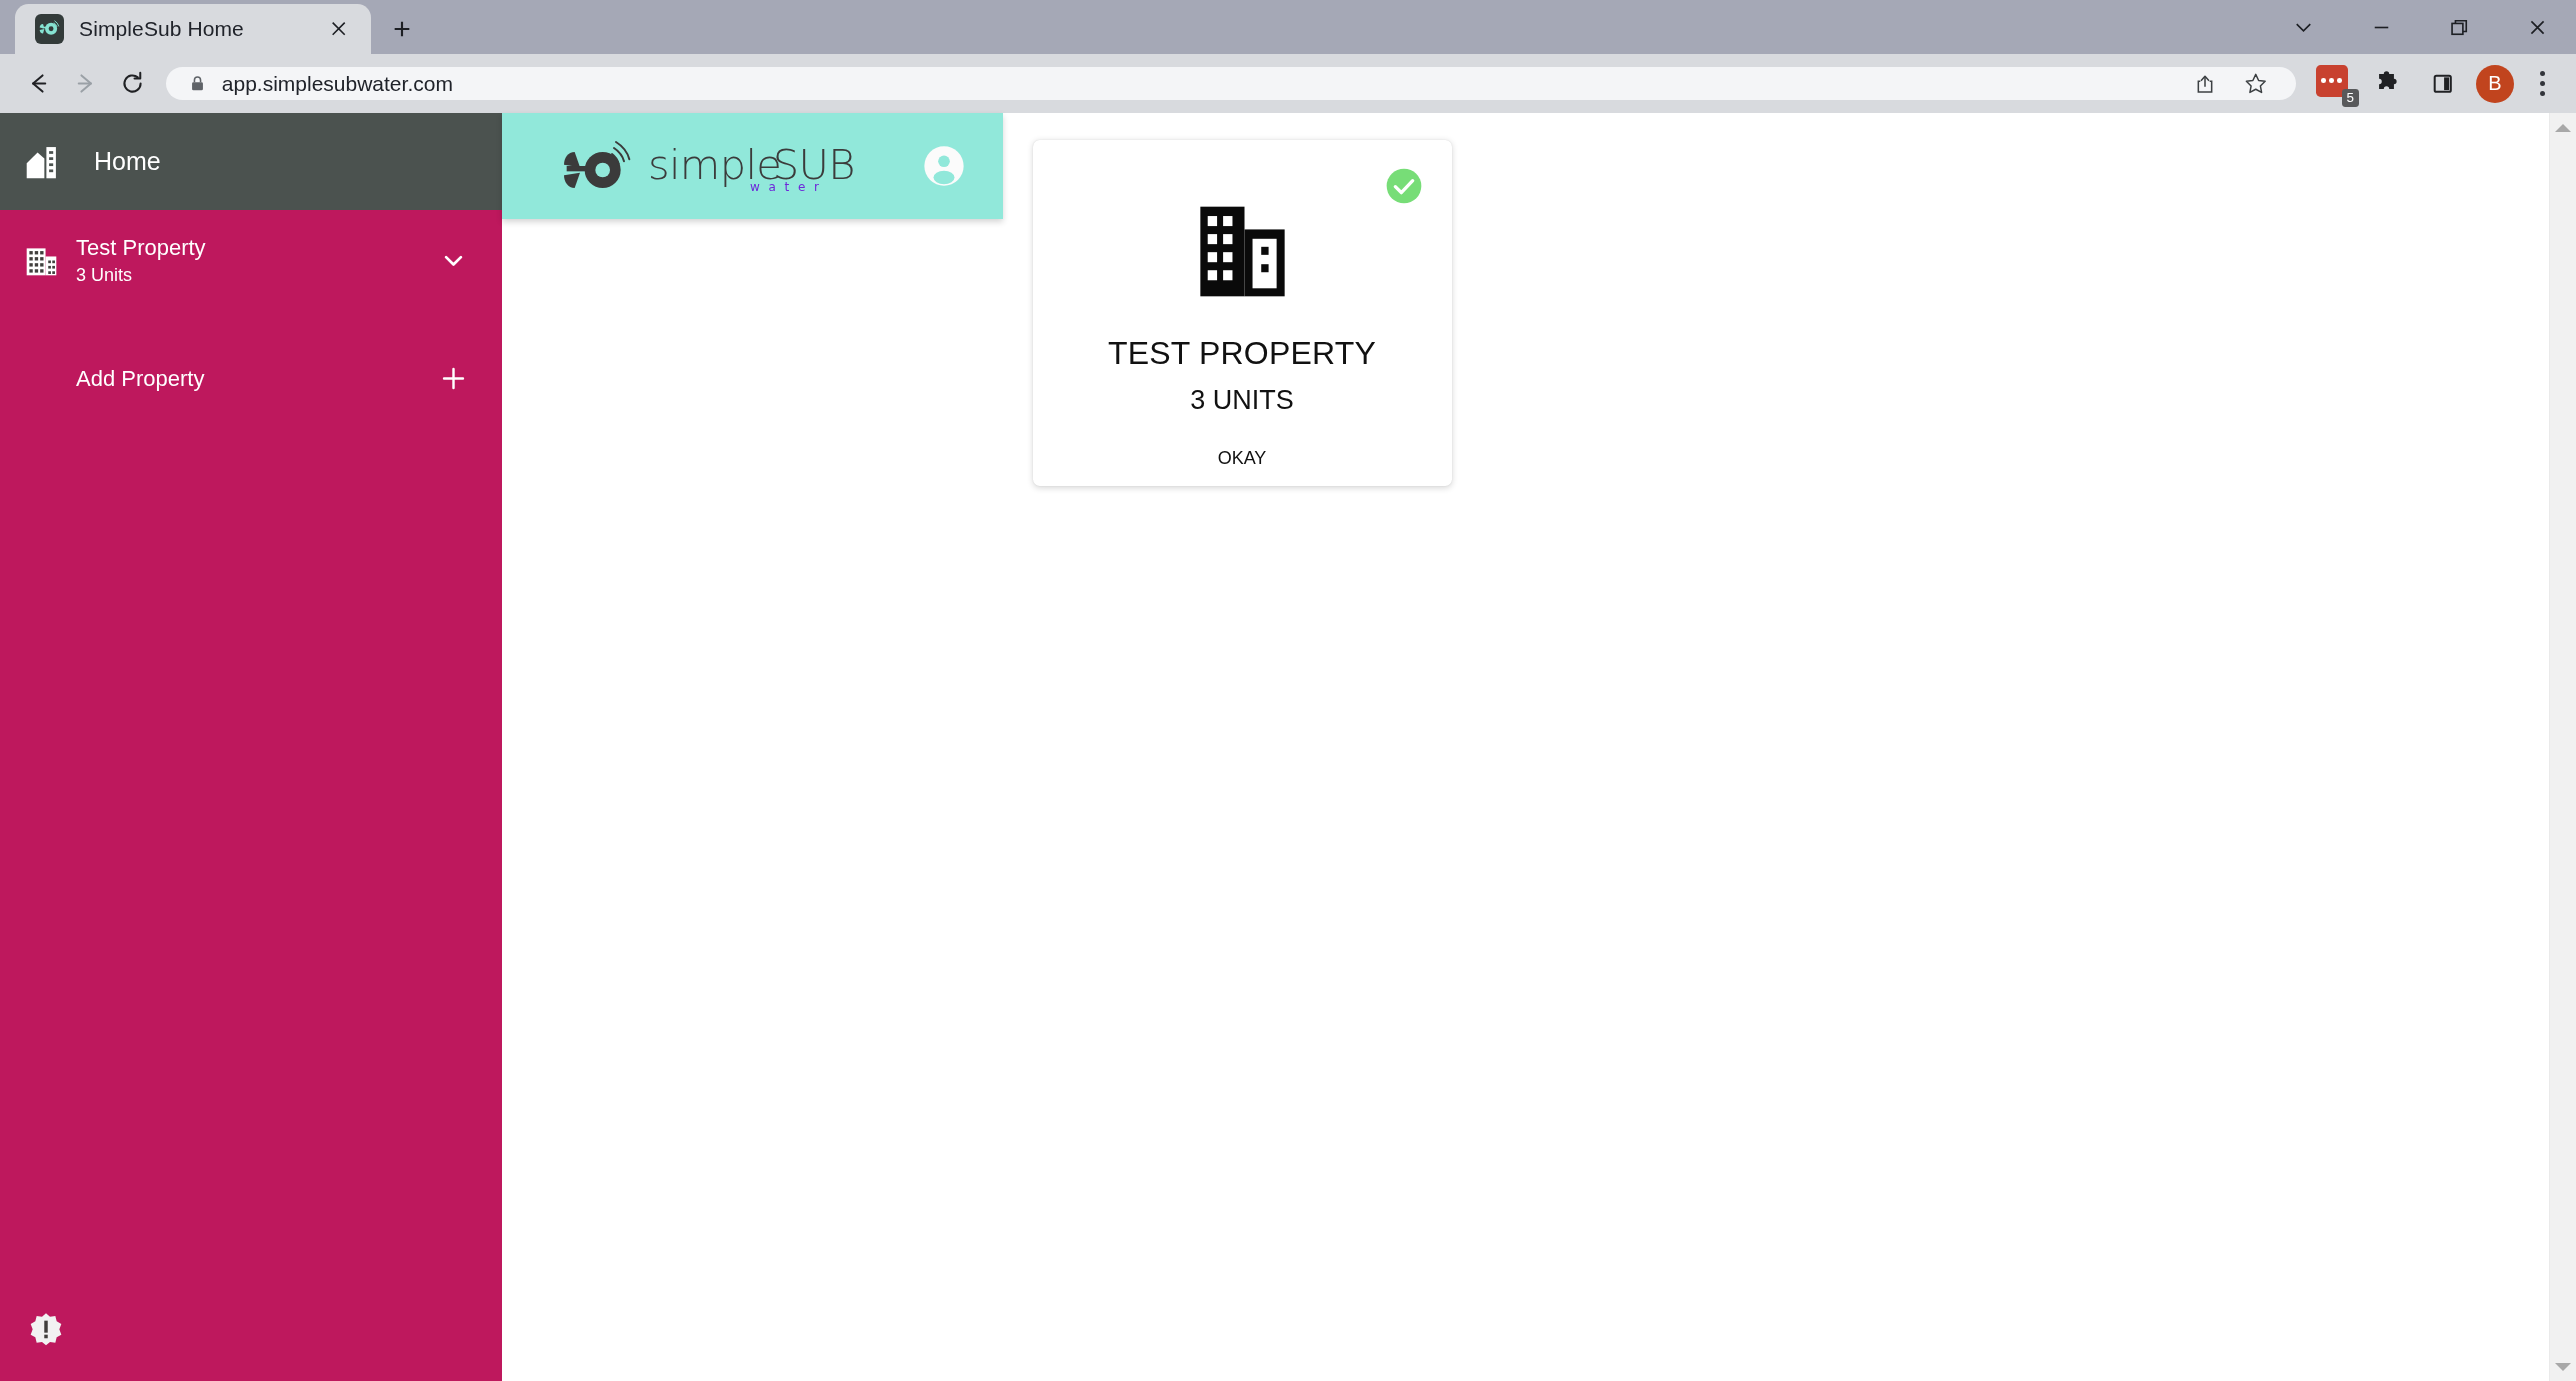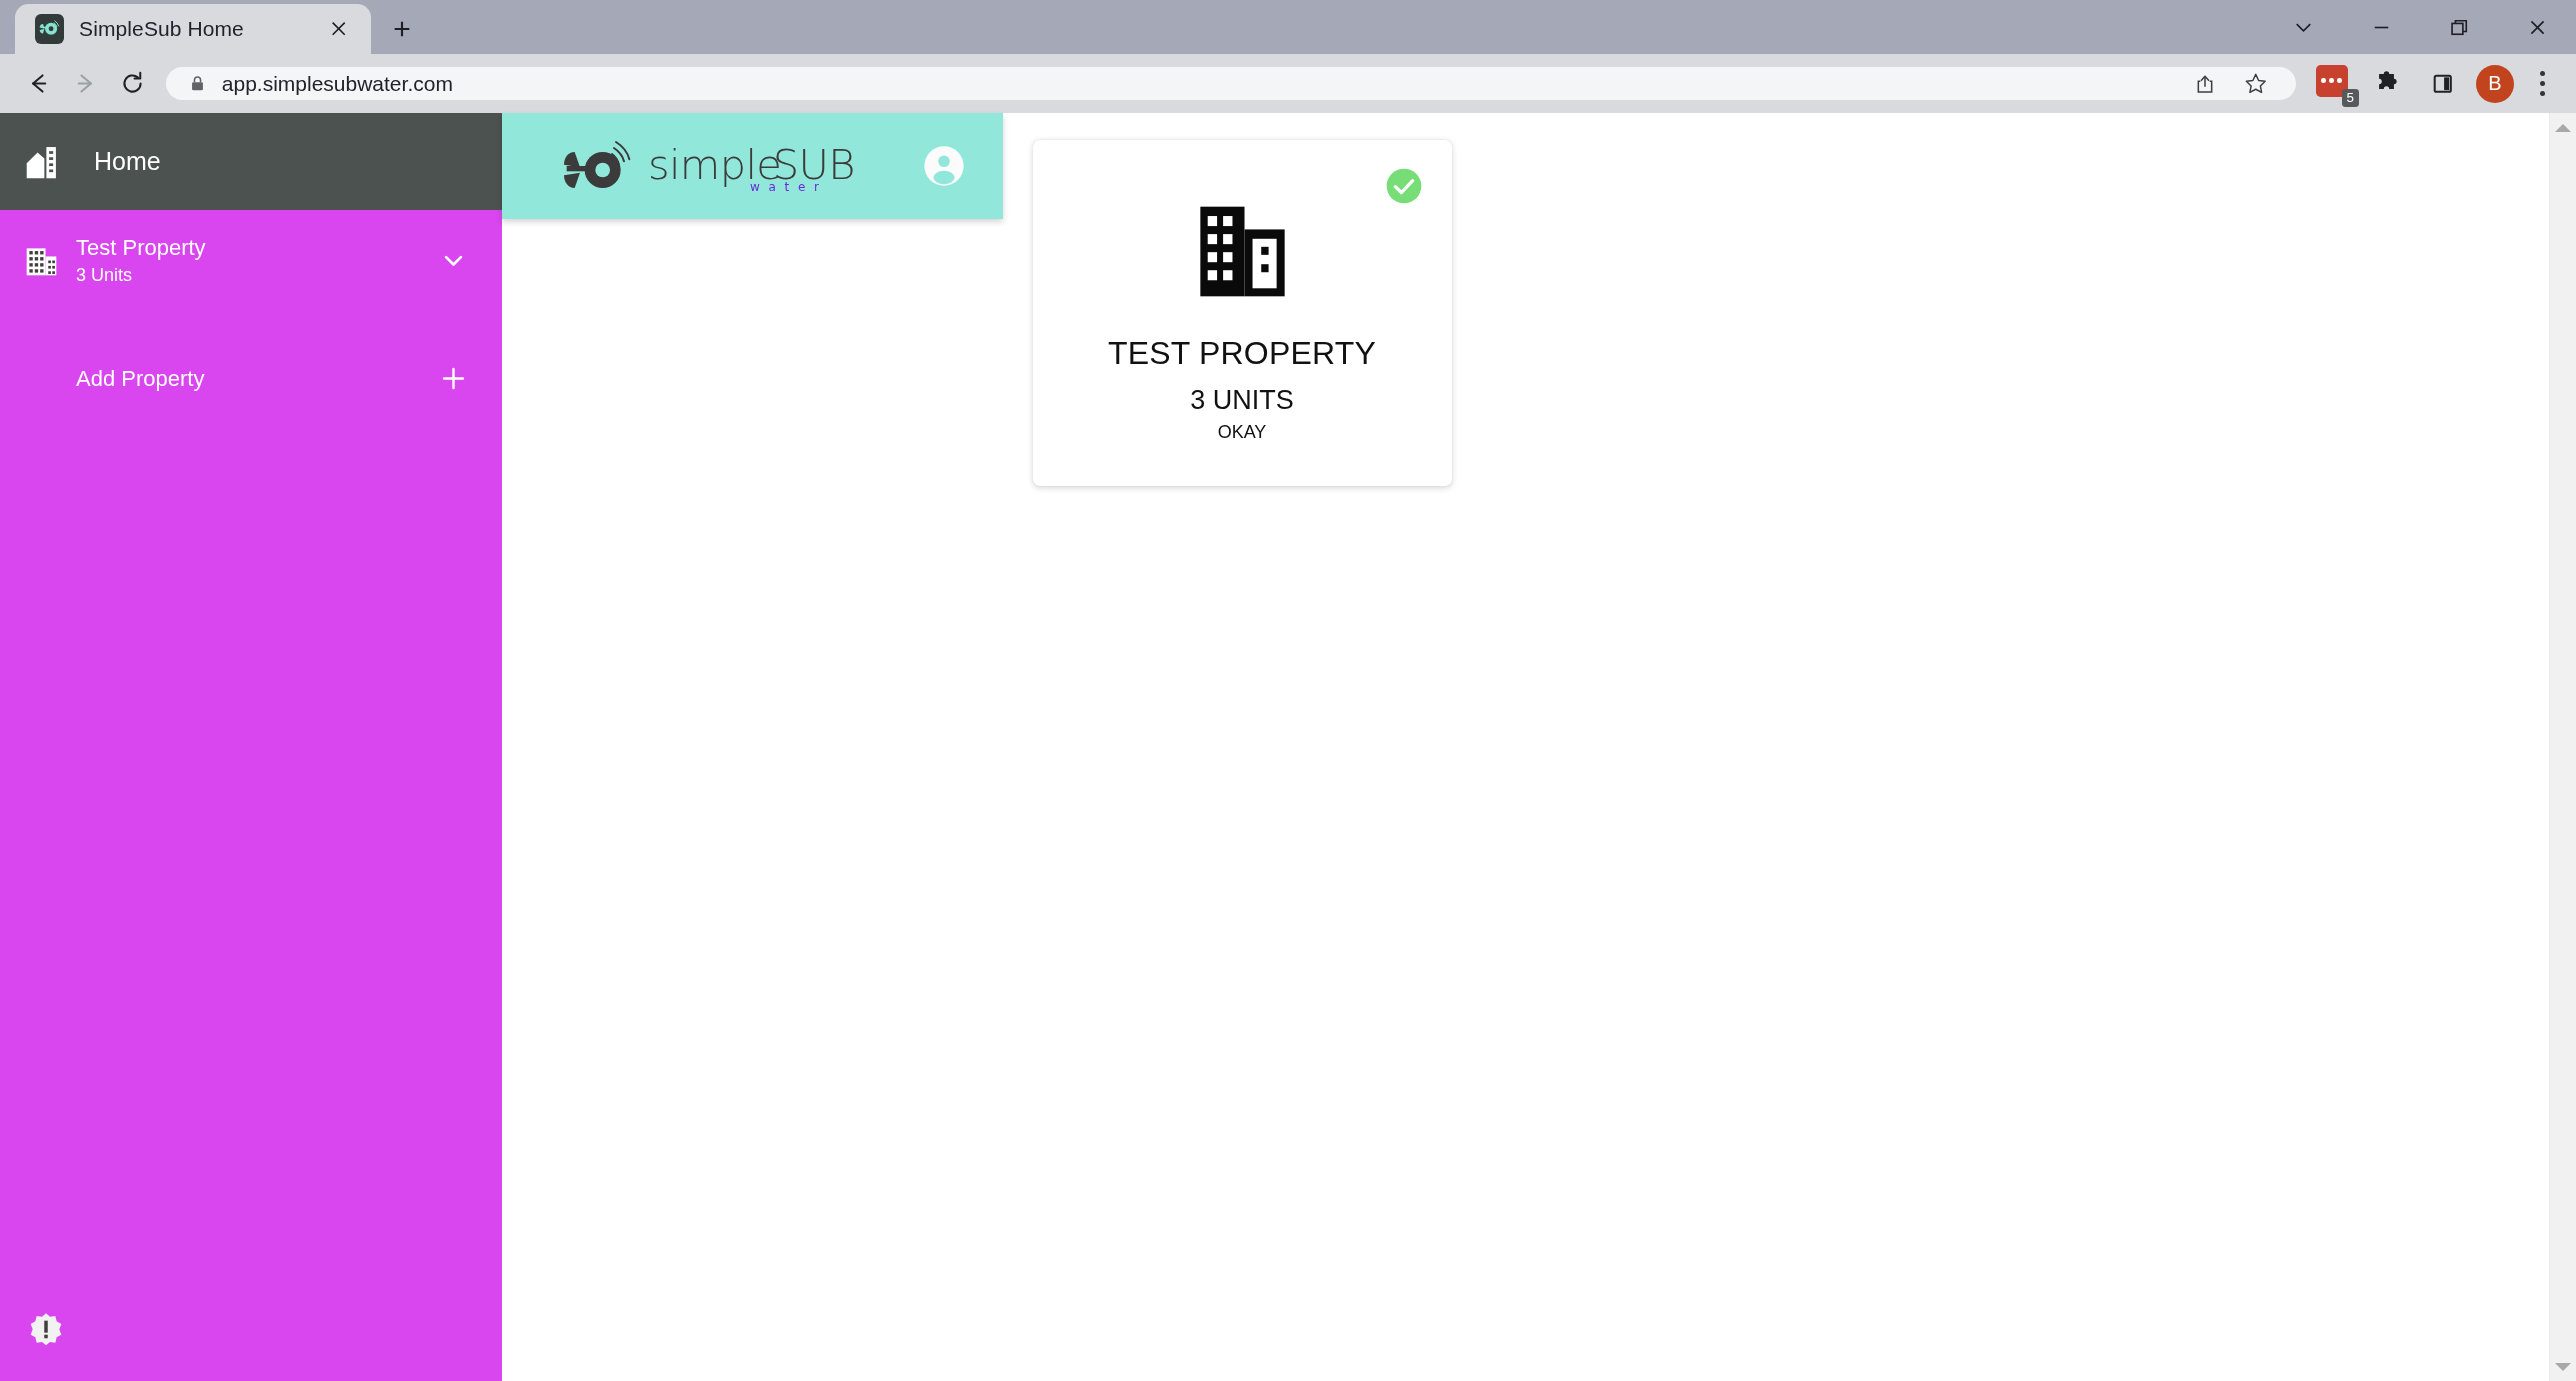--- a/index.html
+++ b/index.html
@@ -119,21 +119,21 @@
   }
   .kebab { width: 38px; height: 47px; display: flex; flex-direction: column; align-items: center; justify-content: center; gap: 4.7px; }
   .kebab span { width: 5.4px; height: 5.4px; background: #32343a; border-radius: 50%; display: block; }
 
   
   .viewport { flex: 1 1 auto; display: flex; position: relative; background: #fff; min-height: 0; }
 
   
   .sidebar {
     width: 502px; flex: 0 0 502px;
-    background: #d946ef;
+    background: #be185d;
     display: flex; flex-direction: column;
     position: relative;
   }
   .side-home {
     height: 97px; background: #4b524f;
     display: flex; align-items: center;
     padding-left: 24px; gap: 32px;
   }
   .side-home .label { color: #fff; font-size: 25px; font-weight: 400; }
   .side-row {
@@ -180,21 +180,21 @@
     position: relative;
     display: flex; flex-direction: column; align-items: center;
   }
   .card-check { position: absolute; top: 28px; right: 29.5px; }
   .card-building { margin-top: 64px; }
   .card-name {
     margin-top: 34px; font-size: 32px; color: #111; letter-spacing: 0.2px;
     font-weight: 400;
   }
   .card-units { margin-top: 13.4px; font-size: 27px; color: #111; font-weight: 400; }
-  .card-status { margin-top: 6px; font-size: 18px; color: #111; }
+  .card-status { margin-top: 32px; font-size: 18px; color: #111; }
 
   
   .scrollbar {
     position: absolute; right: 0; top: 0; bottom: 0;
     width: 27px; background: #f1f1f1;
     display: flex; flex-direction: column; align-items: center;
     justify-content: space-between;
     border-left: 0.7px solid #eaeaea;
     z-index: 3;
   }

